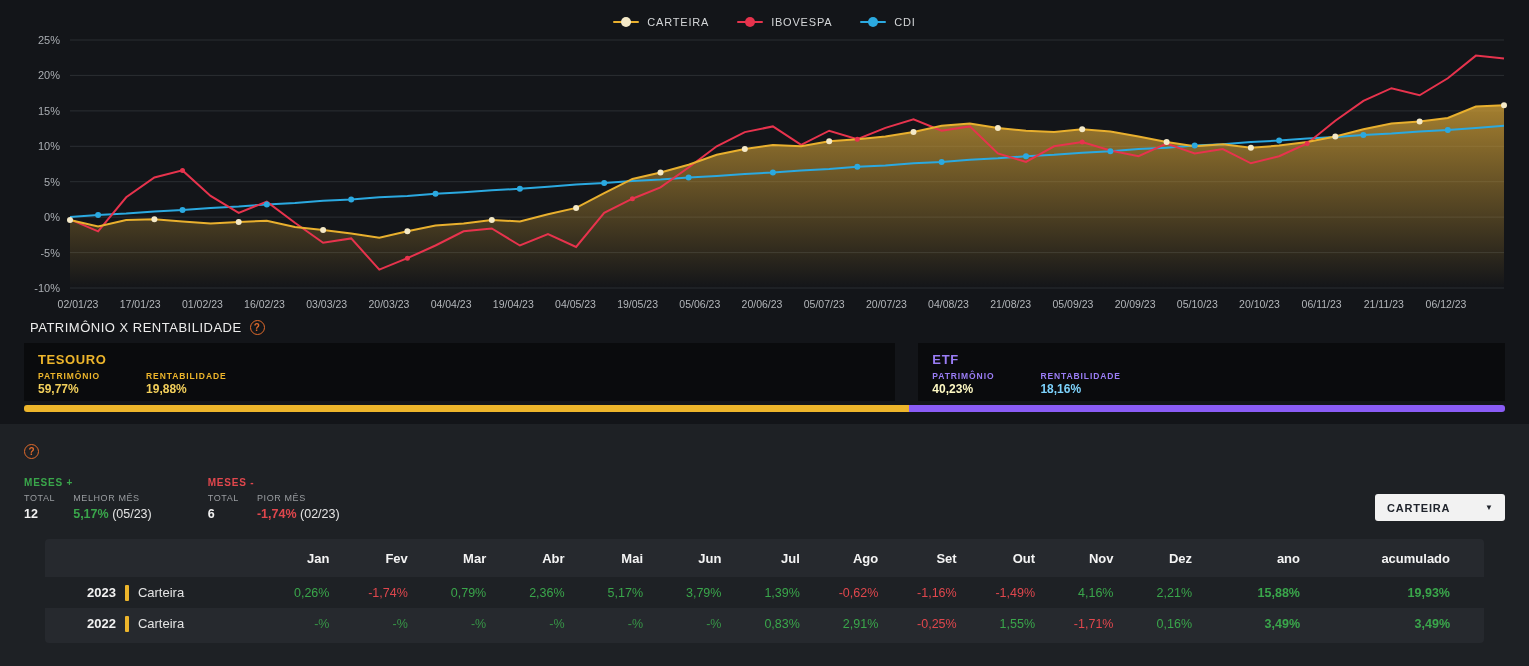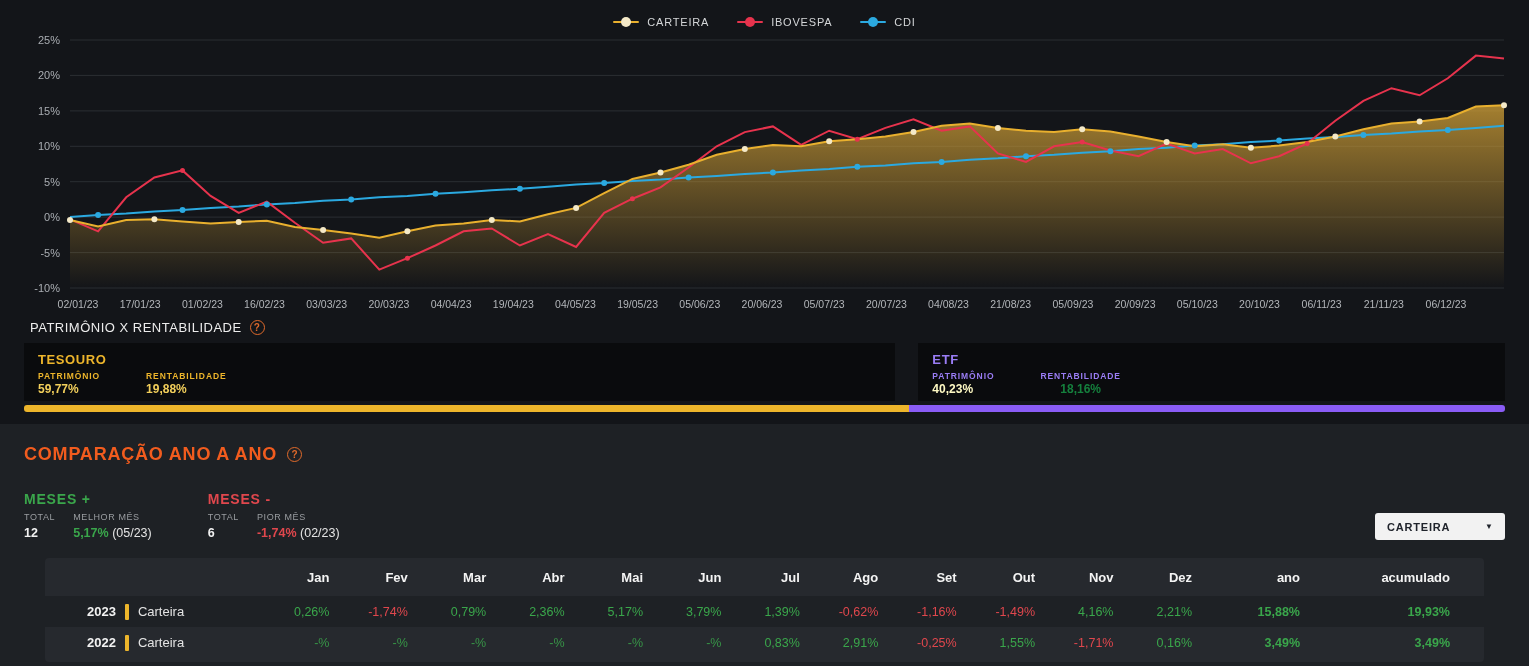--- a/index.html
+++ b/index.html
@@ -35,32 +35,32 @@
   .pat-title { font-size:13px; font-weight:700; letter-spacing:.6px; }
   .tesouro .pat-title { color:#edb52b; }
   .etf .pat-title { color:#9a7df5; }
   .pat-cols { display:flex; gap:46px; margin-top:4px; }
   .pat-label { font-size:8.5px; font-weight:700; letter-spacing:.9px; }
   .tesouro .pat-label { color:#edb52b; }
   .etf .pat-label { color:#9a7df5; }
   .pat-value { font-size:12px; font-weight:700; margin-top:1px; }
   .tesouro .pat-value { color:#f2cf5b; }
   .etf .val-pat { color:#fef9c3; }
-  .etf .val-ren { color:#15803d;text-align:center; }
+  .etf .val-ren { color:#7dd3fc; }
   .ratio-bar { display:flex; height:7px; margin:4px 24px 0; border-radius:3px; overflow:hidden; }
   .ratio-bar .seg-gold { background:#edb52b; }
   .ratio-bar .seg-purple { background:#8a5cf6; }
 
   
   .comparison { padding:20px 24px 0; }
   .cmp-title-row { display:flex; align-items:center; gap:10px; }
   .cmp-title { font-size:18px; font-weight:800; letter-spacing:.8px; color:#f25c1e; }
   .stats-row { display:flex; align-items:flex-end; margin-top:18px; }
   .stat { margin-right:56px; }
-  .stat-head { font-size:14px; font-weight:700; letter-spacing:.8px; margin-bottom:5px;margin-top:8px; }
+  .stat-head { font-size:10px; font-weight:700; letter-spacing:.8px; margin-bottom:5px; }
   .stat-head.pos { color:#3aa64b; }
   .stat-head.neg { color:#e0474d; }
   .stat-grid { display:flex; gap:18px; }
   .stat-label { font-size:9px; letter-spacing:.6px; color:#9a9da1; margin-bottom:4px; }
   .stat-value { font-size:12.5px; color:#f2f2f2; font-weight:700; }
   .v-green { color:#3aa64b; font-weight:700; }
   .v-red { color:#e0474d; font-weight:700; }
   .v-paren { color:#e4e4e4; font-weight:400; }
   .spacer { flex:1; }
   .dropdown { display:flex; align-items:center; justify-content:space-between;
@@ -242,21 +242,20 @@
   </div>
 
   <div class="ratio-bar">
     <div class="seg-gold" id="bar-gold" style="width: 59.77%;"></div>
     <div class="seg-purple" id="bar-purple" style="width: 40.23%;"></div>
   </div>
 </section>
 
 <section class="comparison">
   <div class="cmp-title-row">
-    <span class="cmp-title">COMPARAÇÃO ANO A ANO</span>
     <span class="help-icon">?</span>
   </div>
 
   <div class="stats-row">
     <div class="stat">
       <div class="stat-head pos">MESES +</div>
       <div class="stat-grid">
         <div>
           <div class="stat-label">TOTAL</div>
           <div class="stat-value">12</div>

